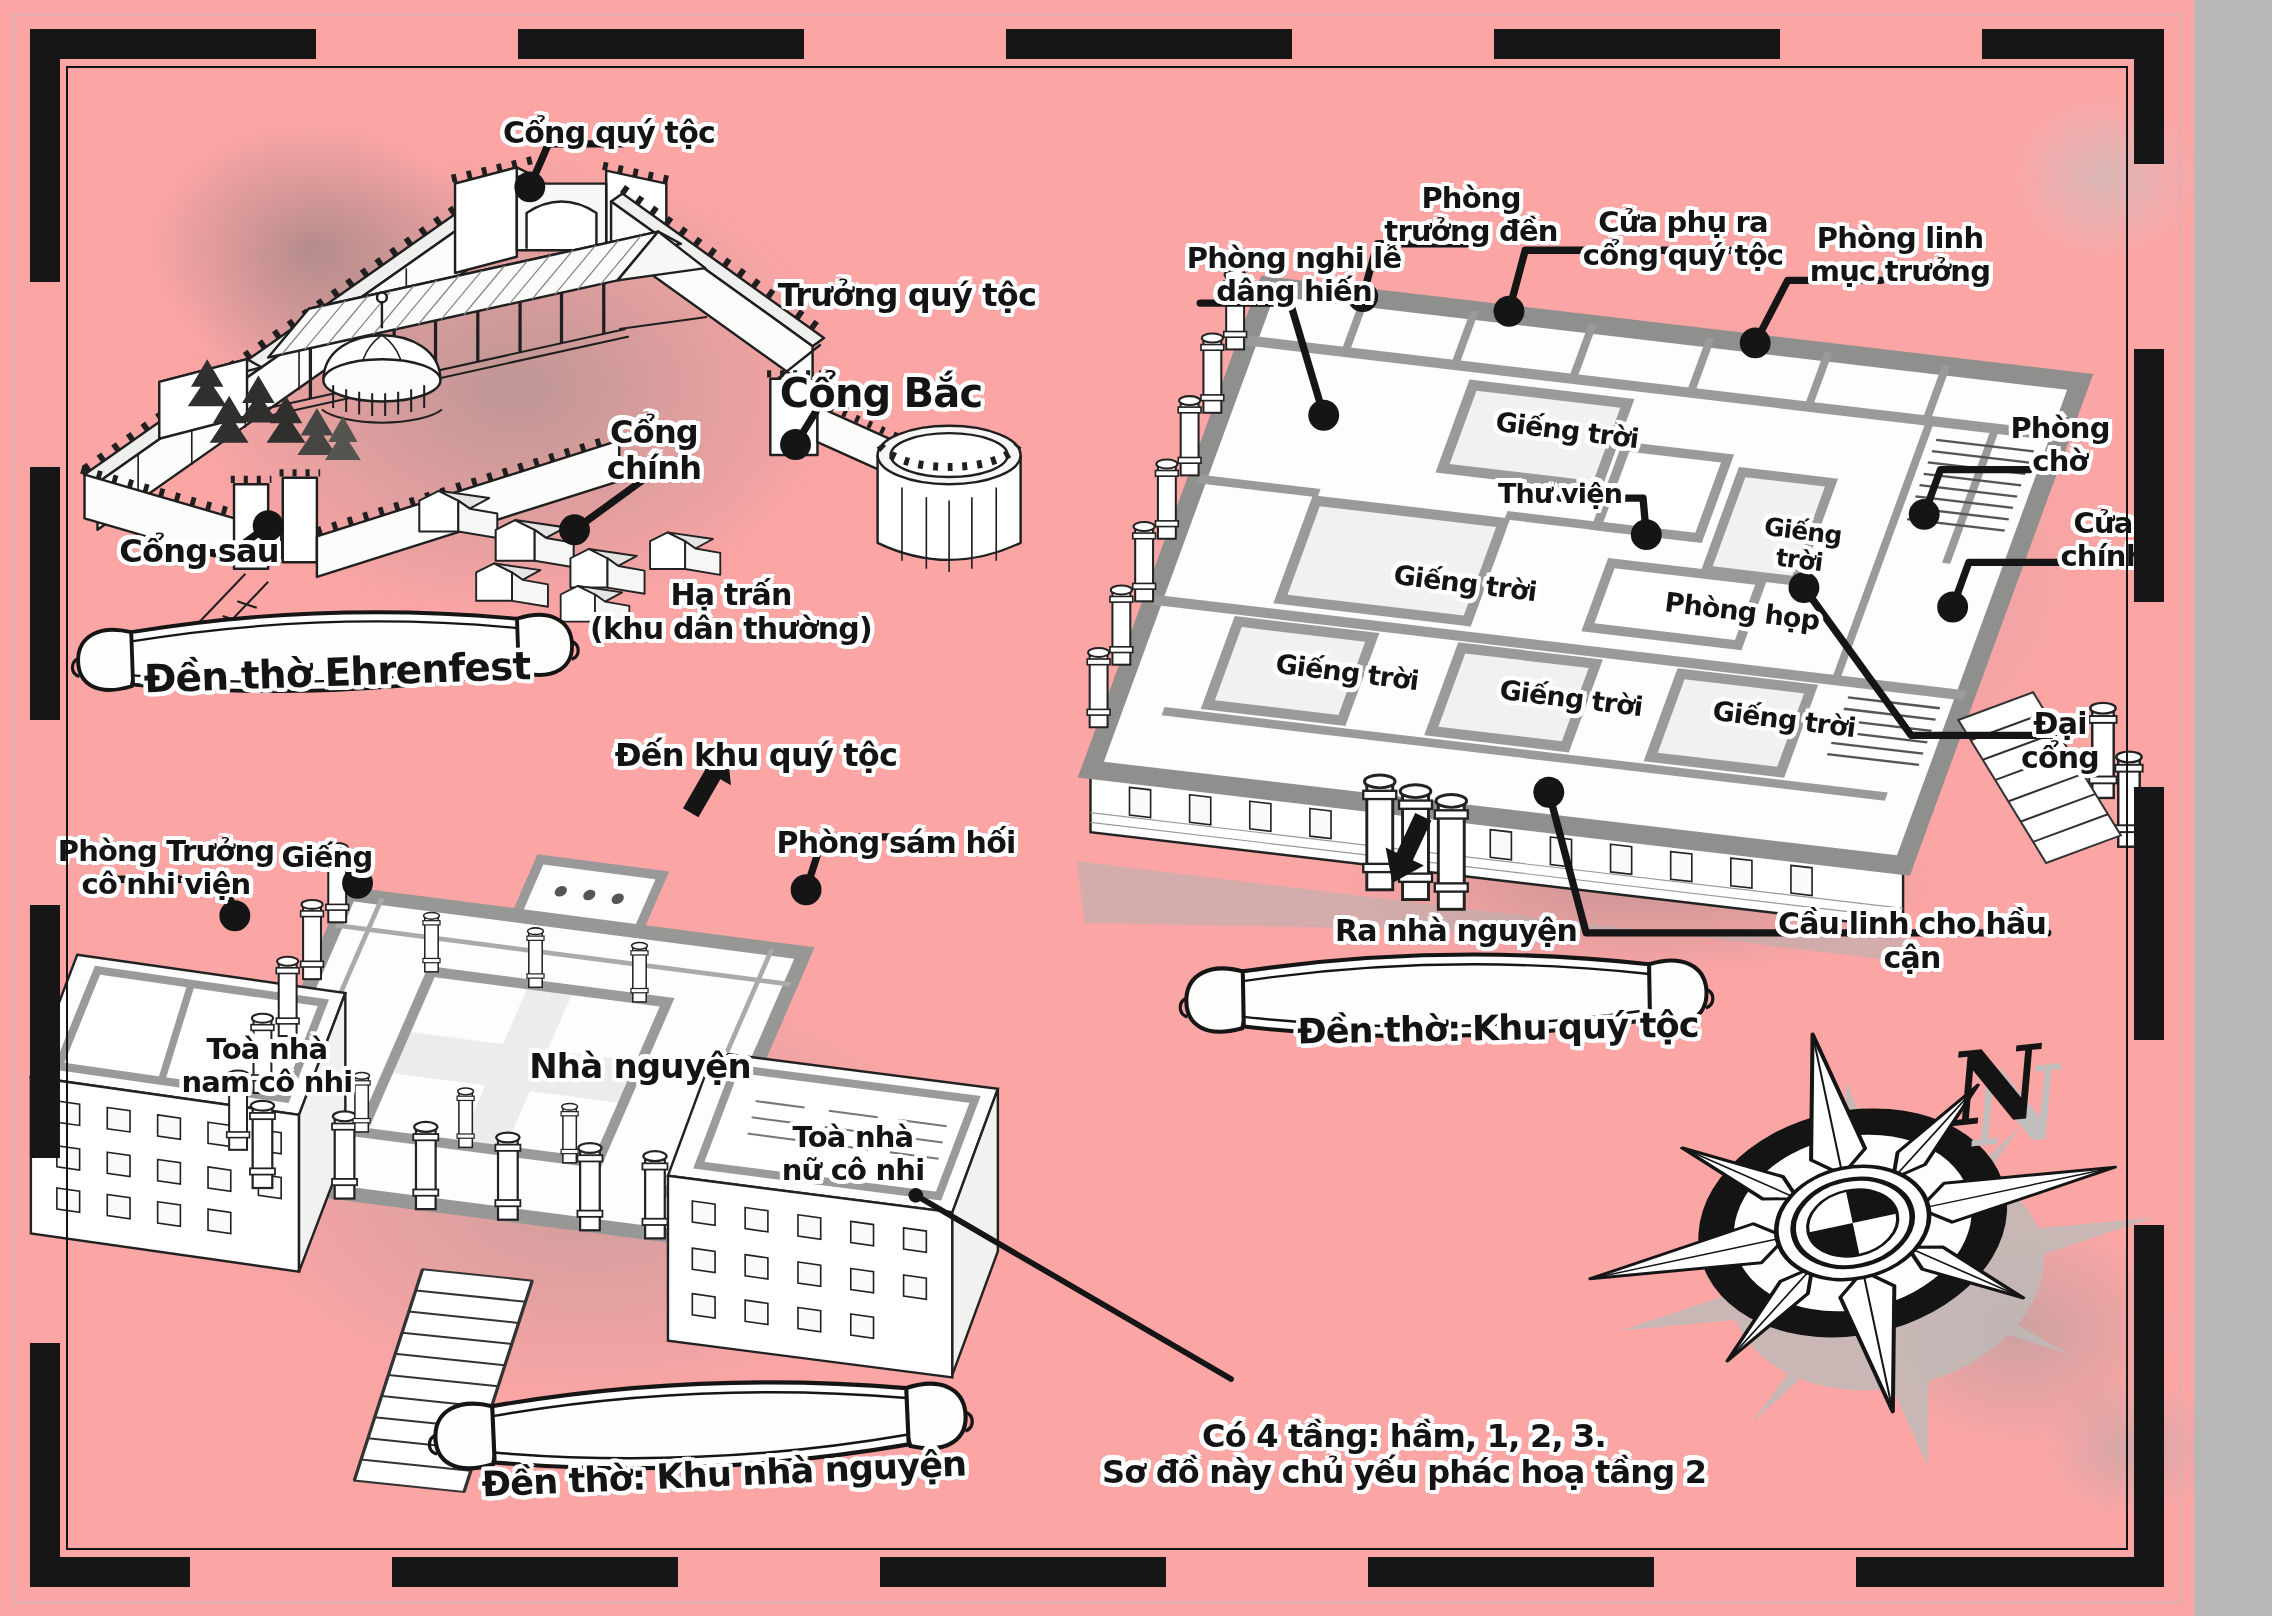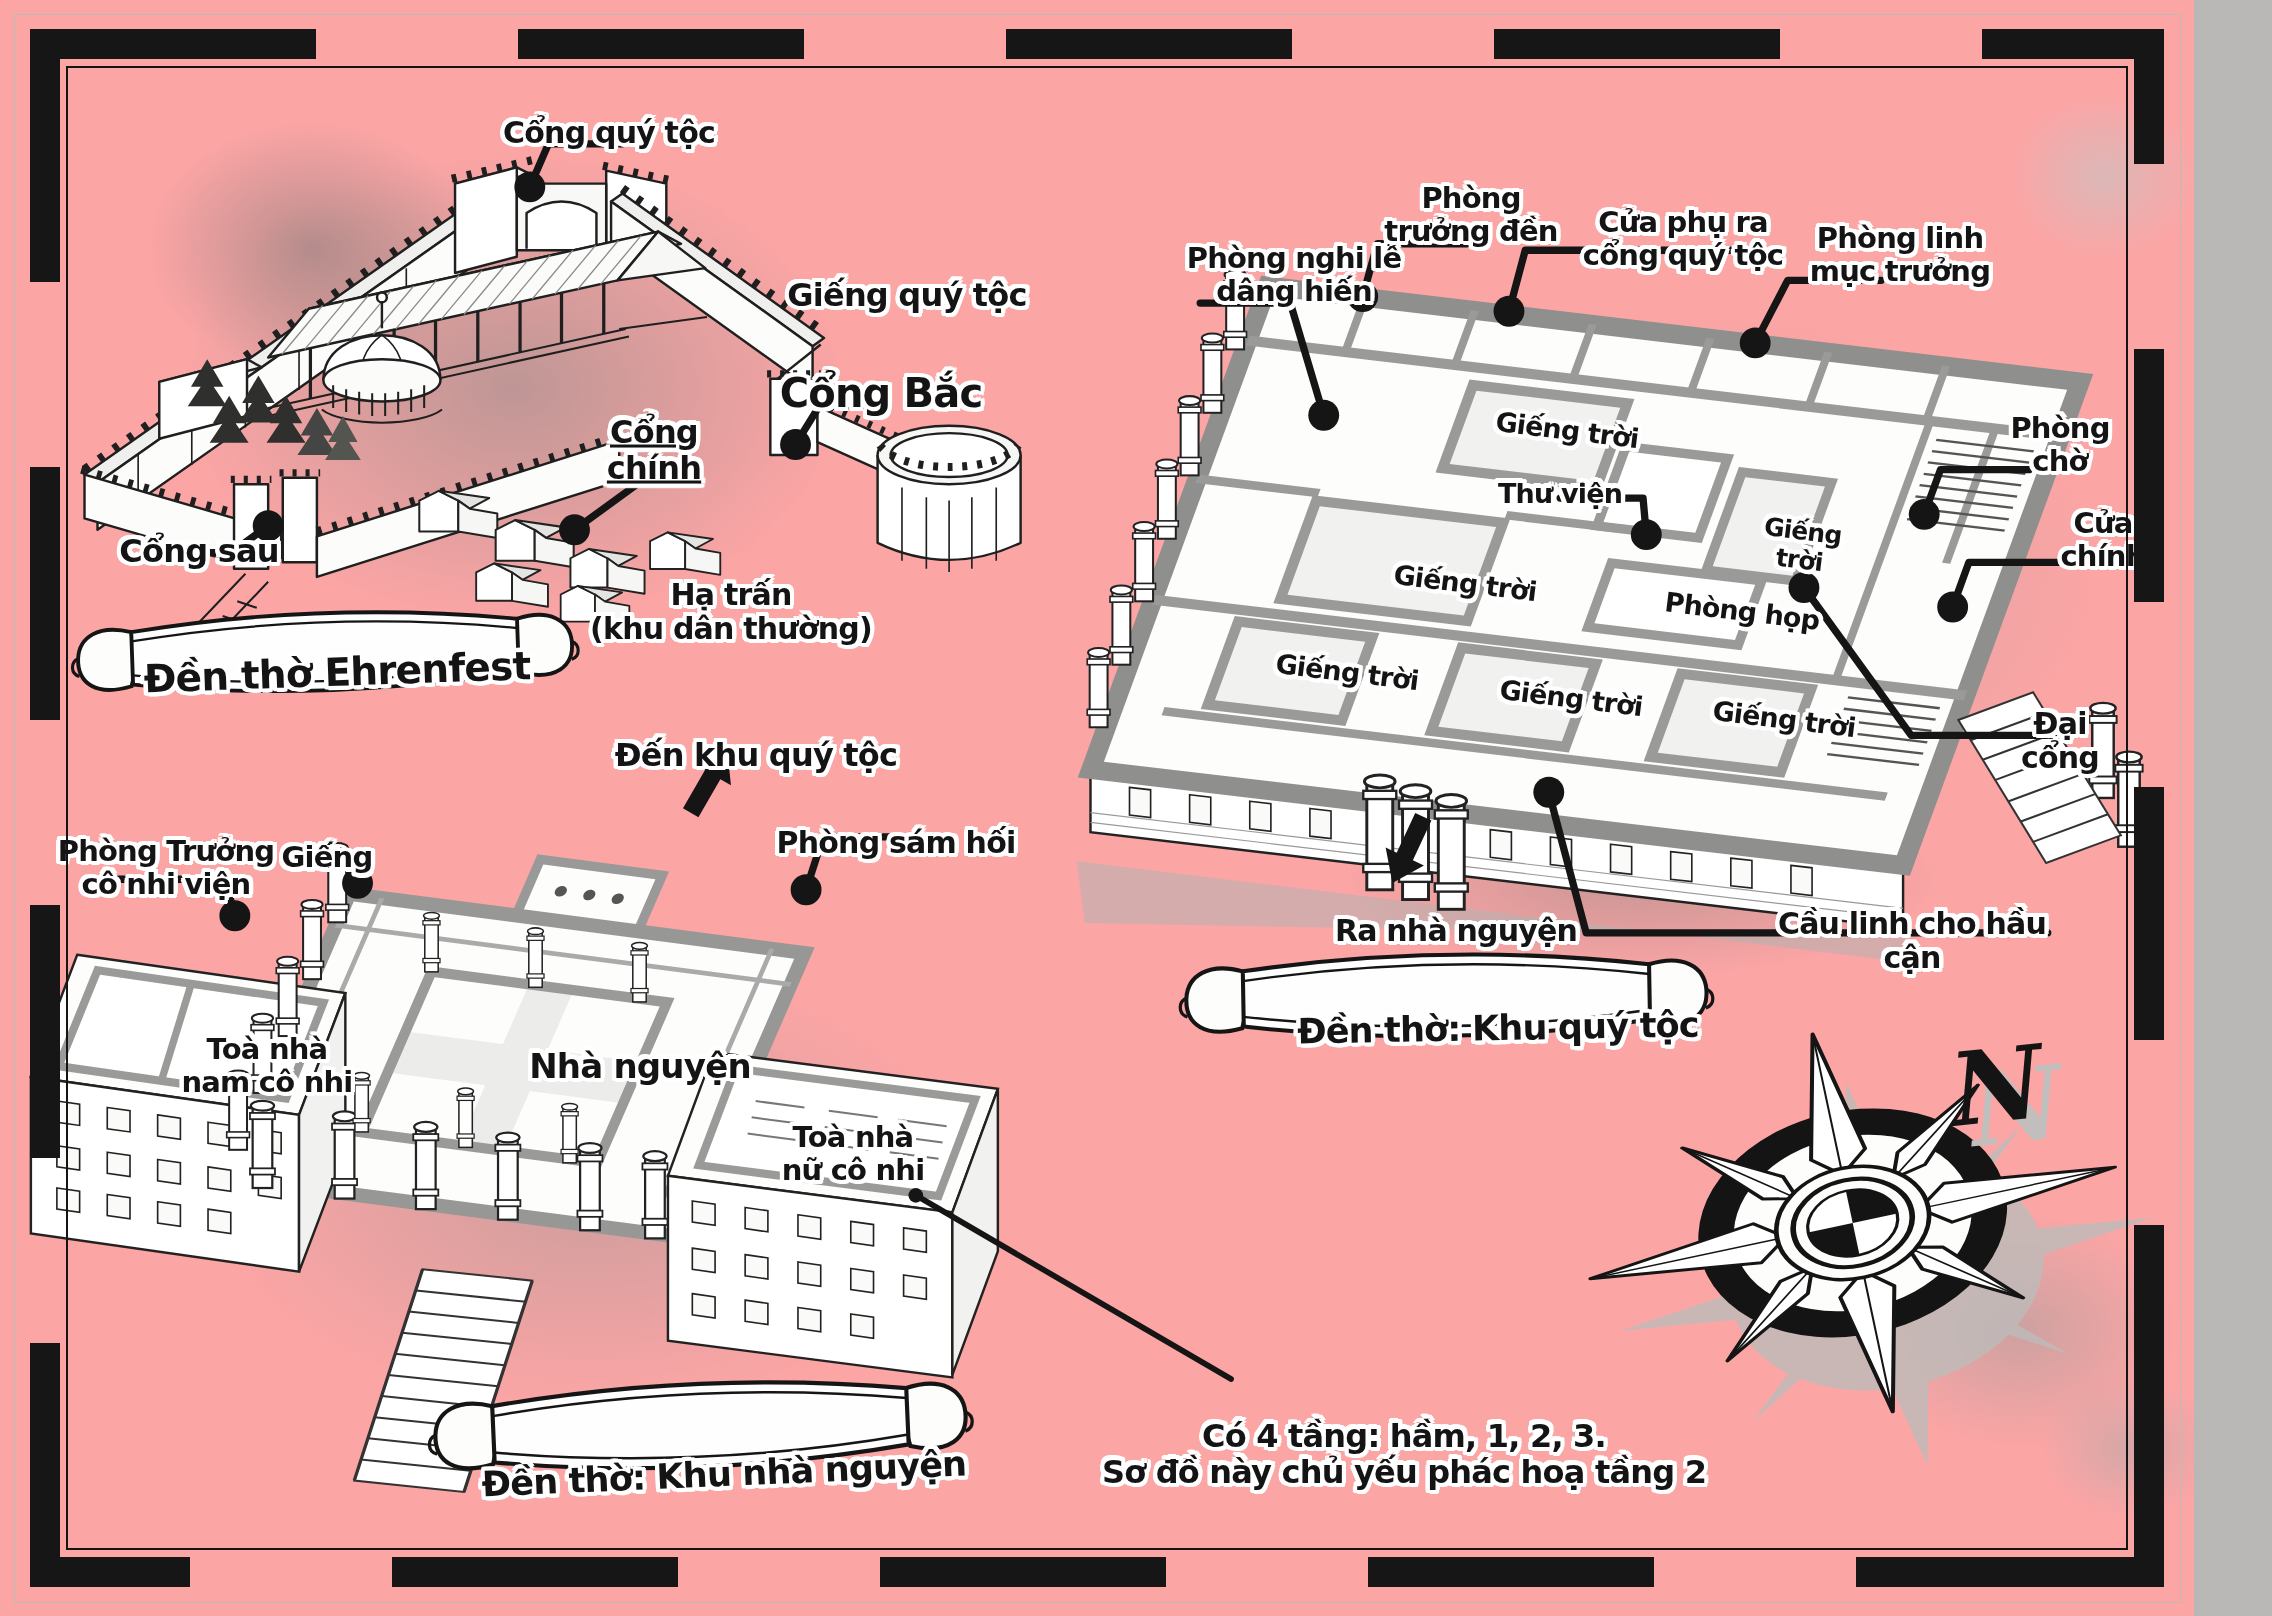--- a/index.html
+++ b/index.html
@@ -378,23 +378,23 @@
       <circle cx="0" cy="0" r="95" fill="#fdfdfb" stroke="#141414" stroke-width="6"></circle>
       <circle cx="0" cy="0" r="74" fill="none" stroke="#141414" stroke-width="7"></circle>
       <circle cx="0" cy="0" r="56" fill="#ffffff" stroke="#141414" stroke-width="4"></circle>
       <path d="M0,0 L0,-56 A56,56 0 0 1 56,0 Z" fill="#141414"></path>
       <path d="M0,0 L0,56 A56,56 0 0 1 -56,0 Z" fill="#141414"></path>
     </g>
   </svg>
 
   <div id="labels">
       <div class="map-label" style="left: 609px; top: 133px; font-size: 30px; transform: translate(-50%, -50%);">Cổng quý tộc</div>
-      <div class="map-label" style="left: 907px; top: 295px; font-size: 32px; transform: translate(-50%, -50%);">Giếng quý tộc</div>
+      <div class="map-label" style="left: 907px; top: 295px; font-size: 32px; transform: translate(-50%, -50%);">Trưởng quý tộc</div>
       <div class="map-label" style="left: 881px; top: 394px; font-size: 40px; transform: translate(-50%, -50%);">Cổng Bắc</div>
-      <div class="map-label" style="left: 654px; top: 450px; font-size: 32px; transform: translate(-50%, -50%); text-decoration: underline;">Cổng
+      <div class="map-label" style="left: 654px; top: 450px; font-size: 32px; transform: translate(-50%, -50%);">Cổng
 chính</div>
       <div class="map-label" style="left: 199px; top: 551px; font-size: 32px; transform: translate(-50%, -50%);">Cổng sau</div>
       <div class="map-label" style="left: 731px; top: 612px; font-size: 30px; transform: translate(-50%, -50%);">Hạ trấn
 (khu dân thường)</div>
       <div class="map-label banner" style="left: 337px; top: 673px; font-size: 39px; transform: translate(-50%, -50%) rotate(-2deg);">Đền thờ Ehrenfest</div>
       <div class="map-label" style="left: 1294px; top: 275px; font-size: 29px; transform: translate(-50%, -50%);">Phòng nghi lễ
 dâng hiến</div>
       <div class="map-label" style="left: 1471px; top: 215px; font-size: 29px; transform: translate(-50%, -50%);">Phòng
 trưởng đền</div>
       <div class="map-label" style="left: 1683px; top: 239px; font-size: 29px; transform: translate(-50%, -50%);">Cửa phụ ra

